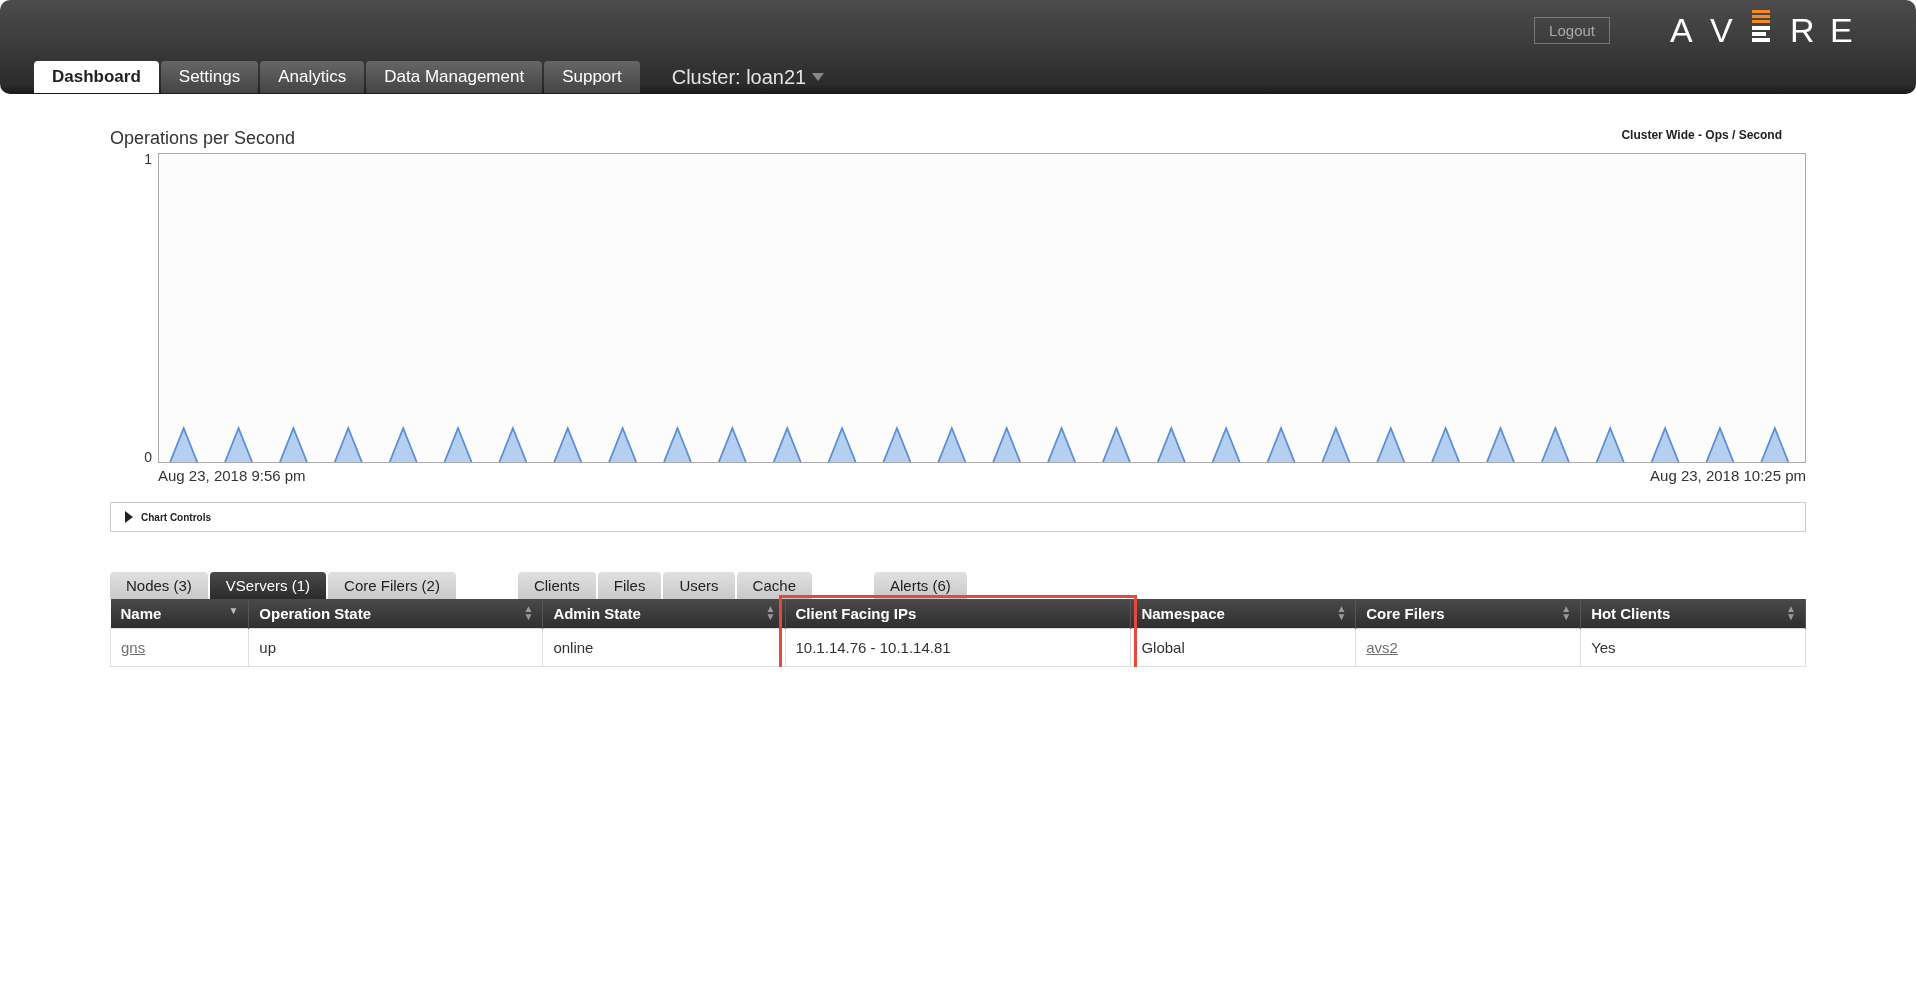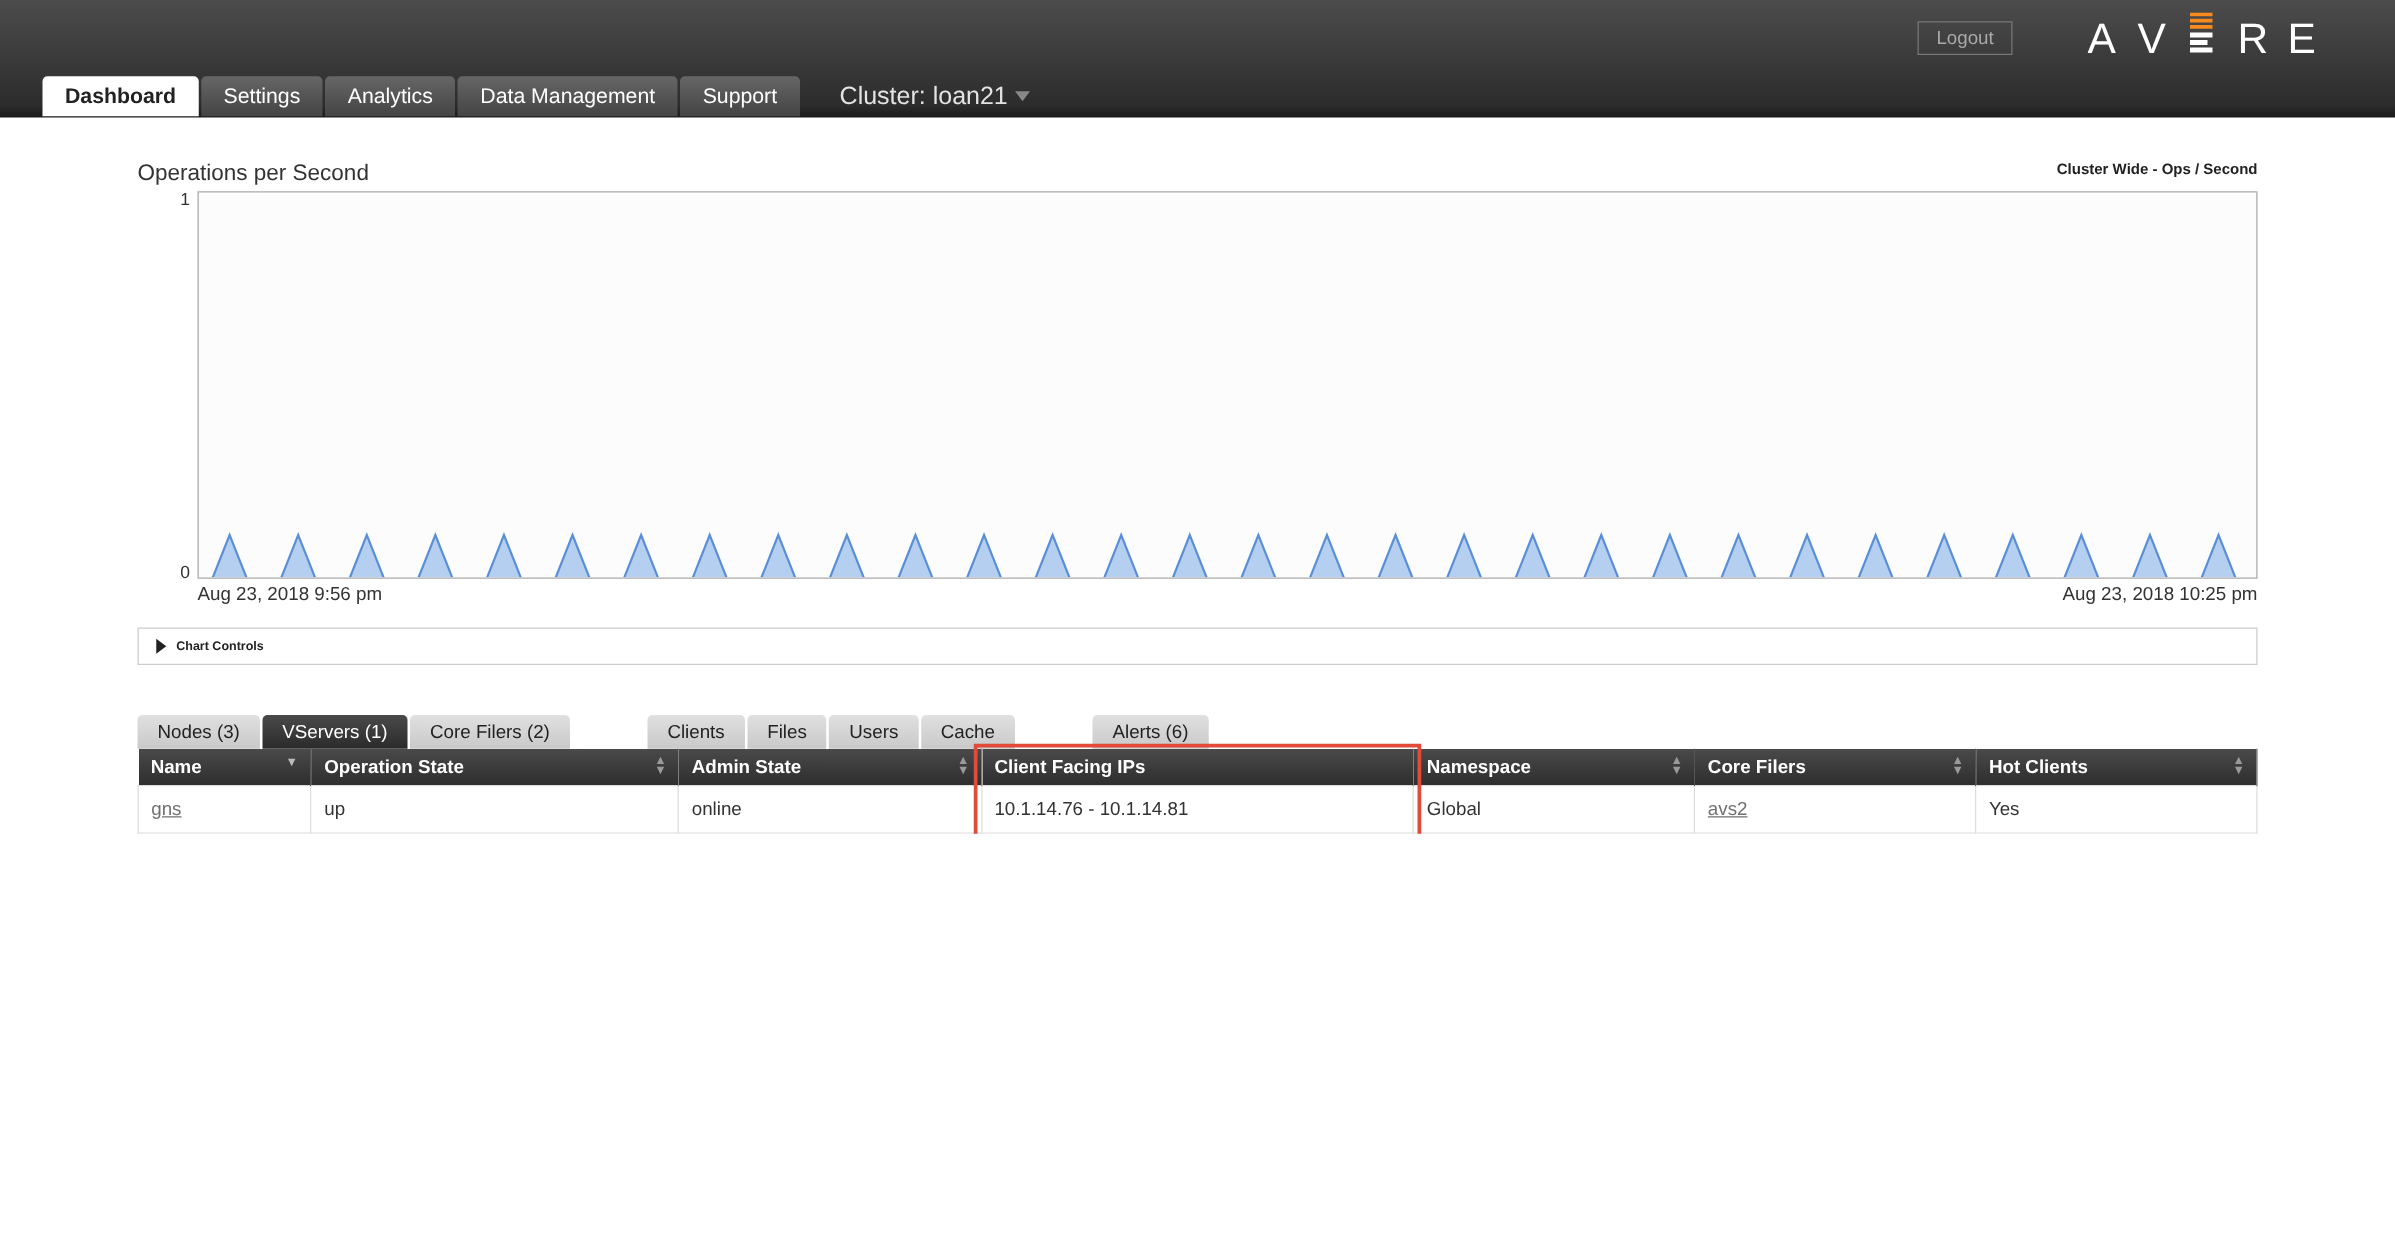--- a/index.html
+++ b/index.html
@@ -7,20 +7,21 @@
     margin: 0;
     font-family: Arial, Helvetica, sans-serif;
     font-size: 14px;
     color: #333;
     background: #fff;
   }
   .header {
     background: linear-gradient(#4c4c4c,#2c2c2c 90%,#1a1a1a);
     height: 94px;
     position: relative;
+    border-radius: 10px;
   }
   .header-top {
     display: flex;
     justify-content: flex-end;
     align-items: center;
     height: 60px;
     padding-right: 40px;
   }
   .logout-btn {
     border: 1px solid #777;
@@ -75,21 +76,21 @@
     border-right:6px solid transparent;
     border-top:8px solid #888;
     margin-left:6px;
   }
   .content {
     padding: 0 30px;
   }
   .chart-header {
     display: flex;
     justify-content: space-between;
-    margin: 34px 80px 4px 80px;
+    margin: 34px 104px 4px 80px;
   }
   .chart-title-left { font-size: 18px; color:#333; }
   .chart-title-right { font-size: 12px; font-weight: bold; color:#222; }
   .chart-outer {
     margin: 0 80px;
     position: relative;
   }
   .yaxis {
     position: absolute;
     left: 28px;

